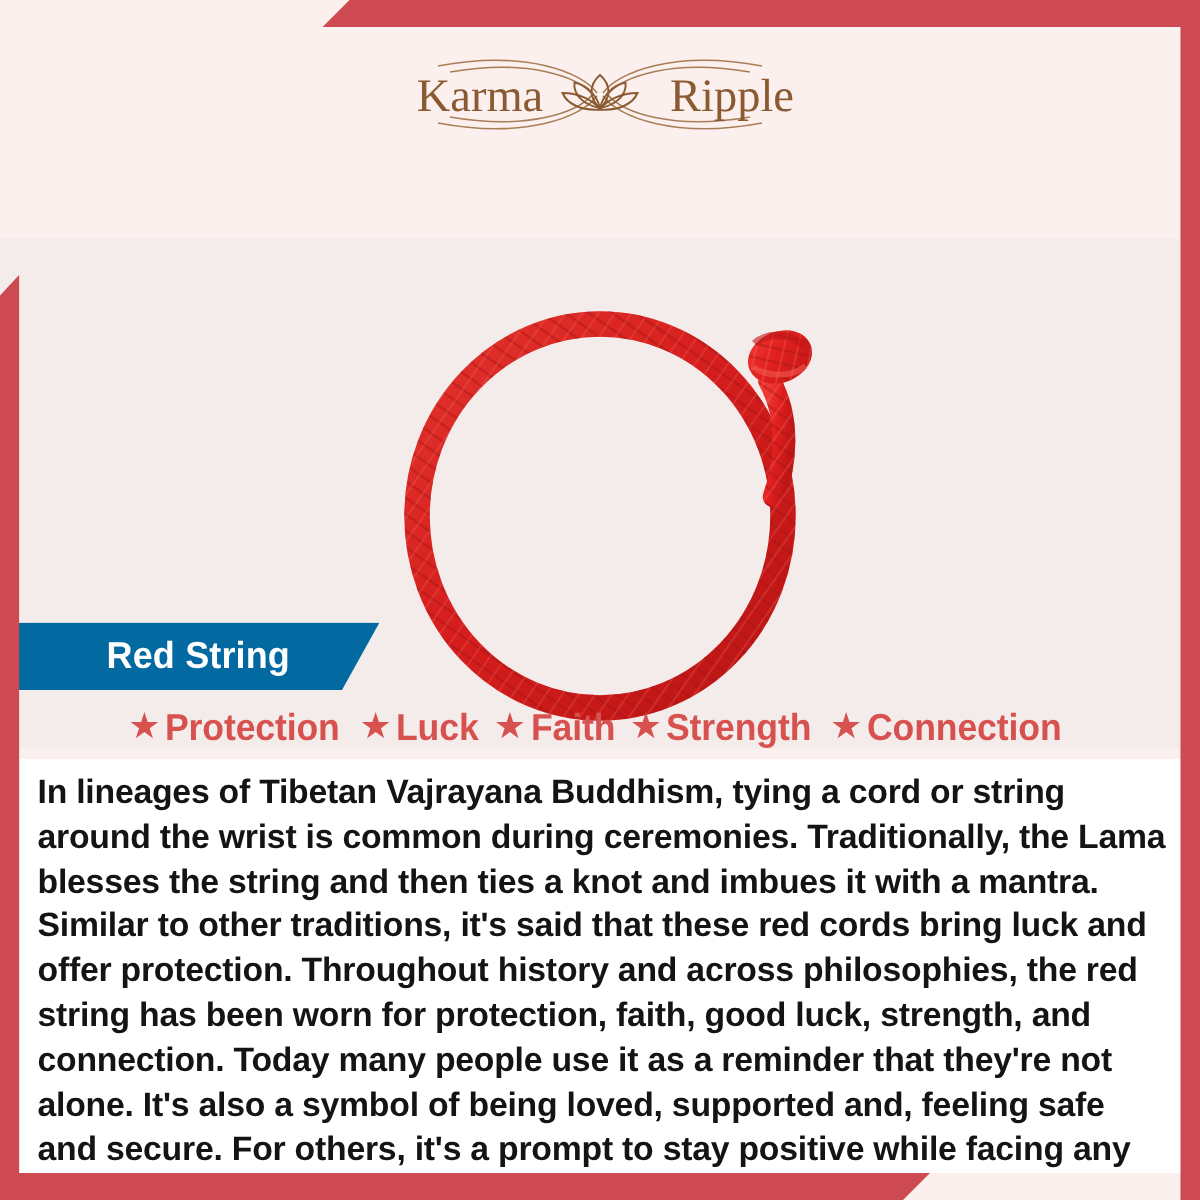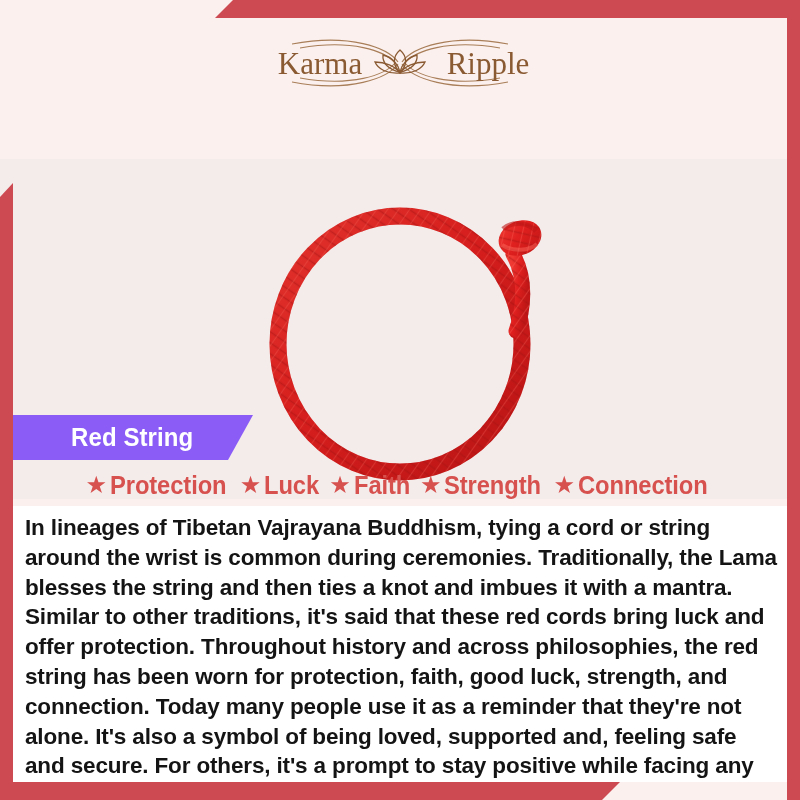--- a/index.html
+++ b/index.html
@@ -132,21 +132,21 @@
     height: 340px;
   }
 
   
   .ribbon {
     position: absolute;
     top: 415px;
     left: 0;
     width: 253px;
     height: 45px;
-    background: #8b5cf6;
+    background: #0369a1;
     clip-path: polygon(0 0, 100% 0, calc(100% - 25px) 100%, 0 100%);
     z-index: 5;
     display: flex;
     align-items: center;
   }
   .ribbon-label {
     font-family: "Liberation Sans Narrow", "Liberation Sans", sans-serif;
     font-weight: bold;
     font-size: 25px;
     color: #ffffff;

